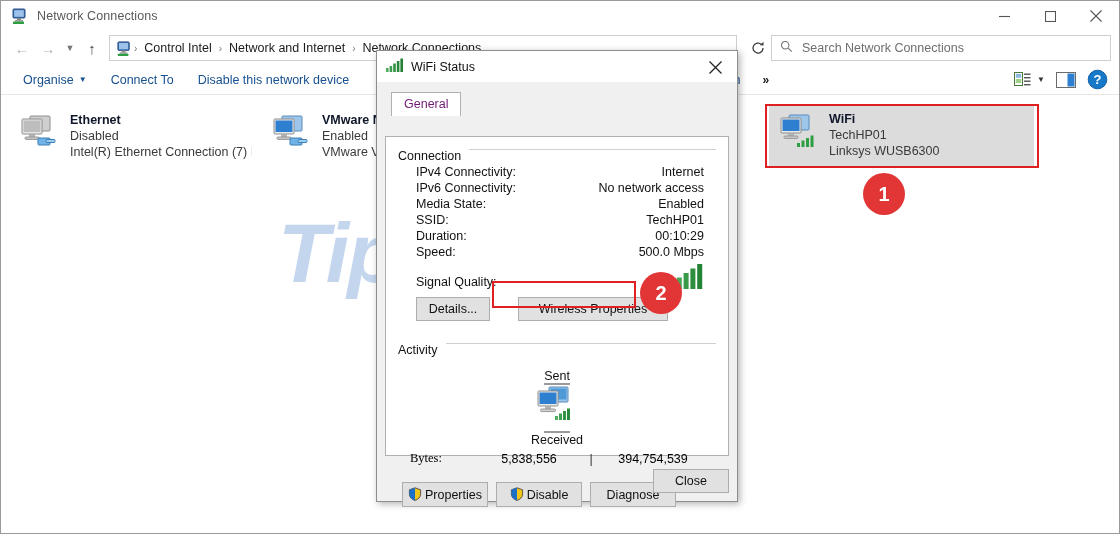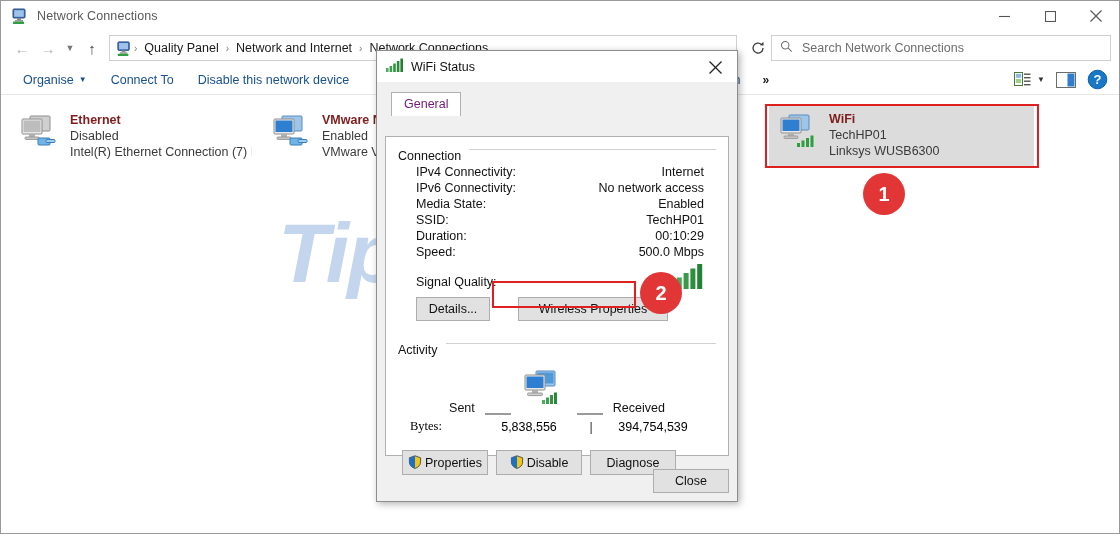--- a/index.html
+++ b/index.html
@@ -54,21 +54,21 @@
   .viewicon { width:26px; height:22px; display:flex; align-items:center; justify-content:center; }
   .tinycaret { font-size:8px; color:#333; margin:0 8px 0 2px; }
   .helpicon { width:22px; height:22px; margin-left:8px; }
 
   
   .content { position:absolute; top:102px; left:1px; right:1px; bottom:1px; background:#fff; }
 
   .adapter { position:absolute; display:flex; align-items:flex-start; padding:6px 8px; }
   .adapter .icons { width:46px; height:42px; position:relative; flex:none; }
   .adapter .meta { margin-left:6px; overflow:hidden; white-space:nowrap; }
-  .ad-name { font-size:12.5px; color:#7f1d1d; font-weight:bold; line-height:15px; }
+  .ad-name { font-size:12.5px; color:#0f172a; font-weight:bold; line-height:15px; }
   .ad-state { font-size:12.5px; color:#3a3a3a; line-height:16px; }
   .ad-dev { font-size:12.5px; color:#3a3a3a; line-height:16px; }
 
   .adapter.selected { background:#dcdcdc; }
 
   
   .hl { position:absolute; border:2.5px solid #e02020; }
 
   .badge {
     position:absolute; border-radius:50%; background:#e23636;
@@ -118,21 +118,21 @@
   .kv .v { flex:1; text-align:right; }
 
   .btnrow { display:flex; margin:8px 0 0 30px; }
   .btn {
     font-size:12.5px; background:#e1e1e1; border:1px solid #adadad;
     padding:4px 0; text-align:center; color:#111; min-width:74px;
   }
   .btn.wide { min-width:150px; }
   .btn.detail { min-width:74px; }
 
-  .act-row { display:flex; align-items:flex-end; justify-content:center; margin-top:12px; }
+  .act-row { display:flex; align-items:center; justify-content:center; margin-top:12px;flex-direction:column; }
   .act-label { font-size:12.5px; color:#111; }
   .dash { width:26px; height:2px; background:#9a9a9a; margin:0 10px; }
 
   .bytes-row { display:flex; align-items:center; margin:4px 22px 0 24px; font-size:12.5px; }
   .bytes-row .bk { width:66px;font-family:Liberation Serif, serif; }
   .bytes-row .sent { flex:1; text-align:center; }
   .bytes-row .pipe { width:18px; text-align:center; color:#333; }
   .bytes-row .recv { flex:1; text-align:center; }
 
   .bottombtns { display:flex; margin:16px 0 0 16px; gap:8px; }
@@ -191,21 +191,21 @@
       <span class="crumb-ico">
         <svg width="17" height="17" viewBox="0 0 18 18">
           <rect x="2" y="2" width="12" height="9" rx="1" fill="#3b6fb5" stroke="#2a4f84"></rect>
           <rect x="3.2" y="3.2" width="9.6" height="6.6" fill="#9ec2ea"></rect>
           <rect x="6" y="11" width="4" height="2" fill="#8a8a8a"></rect>
           <rect x="4" y="13" width="8" height="1.6" fill="#9a9a9a"></rect>
           <rect x="2" y="14.6" width="11" height="2.4" rx="0.6" fill="#2f9e43"></rect>
         </svg>
       </span>
       <span class="sep">›</span>
-      <span class="crumb">Quality Panel</span>
+      <span class="crumb">Control Intel</span>
       <span class="sep">›</span>
       <span class="crumb">Network and Internet</span>
       <span class="sep">›</span>
       <span class="crumb">Network Connections</span>
     </div>
 
     <div class="refresh">
       <svg width="14" height="14" viewBox="0 0 14 14">
         <path d="M12 7a5 5 0 1 1-1.6-3.6" fill="none" stroke="#3b3b3b" stroke-width="1.3"></path>
         <polygon points="12.4,0.8 12.6,4.4 9,4.2" fill="#3b3b3b"></polygon>

